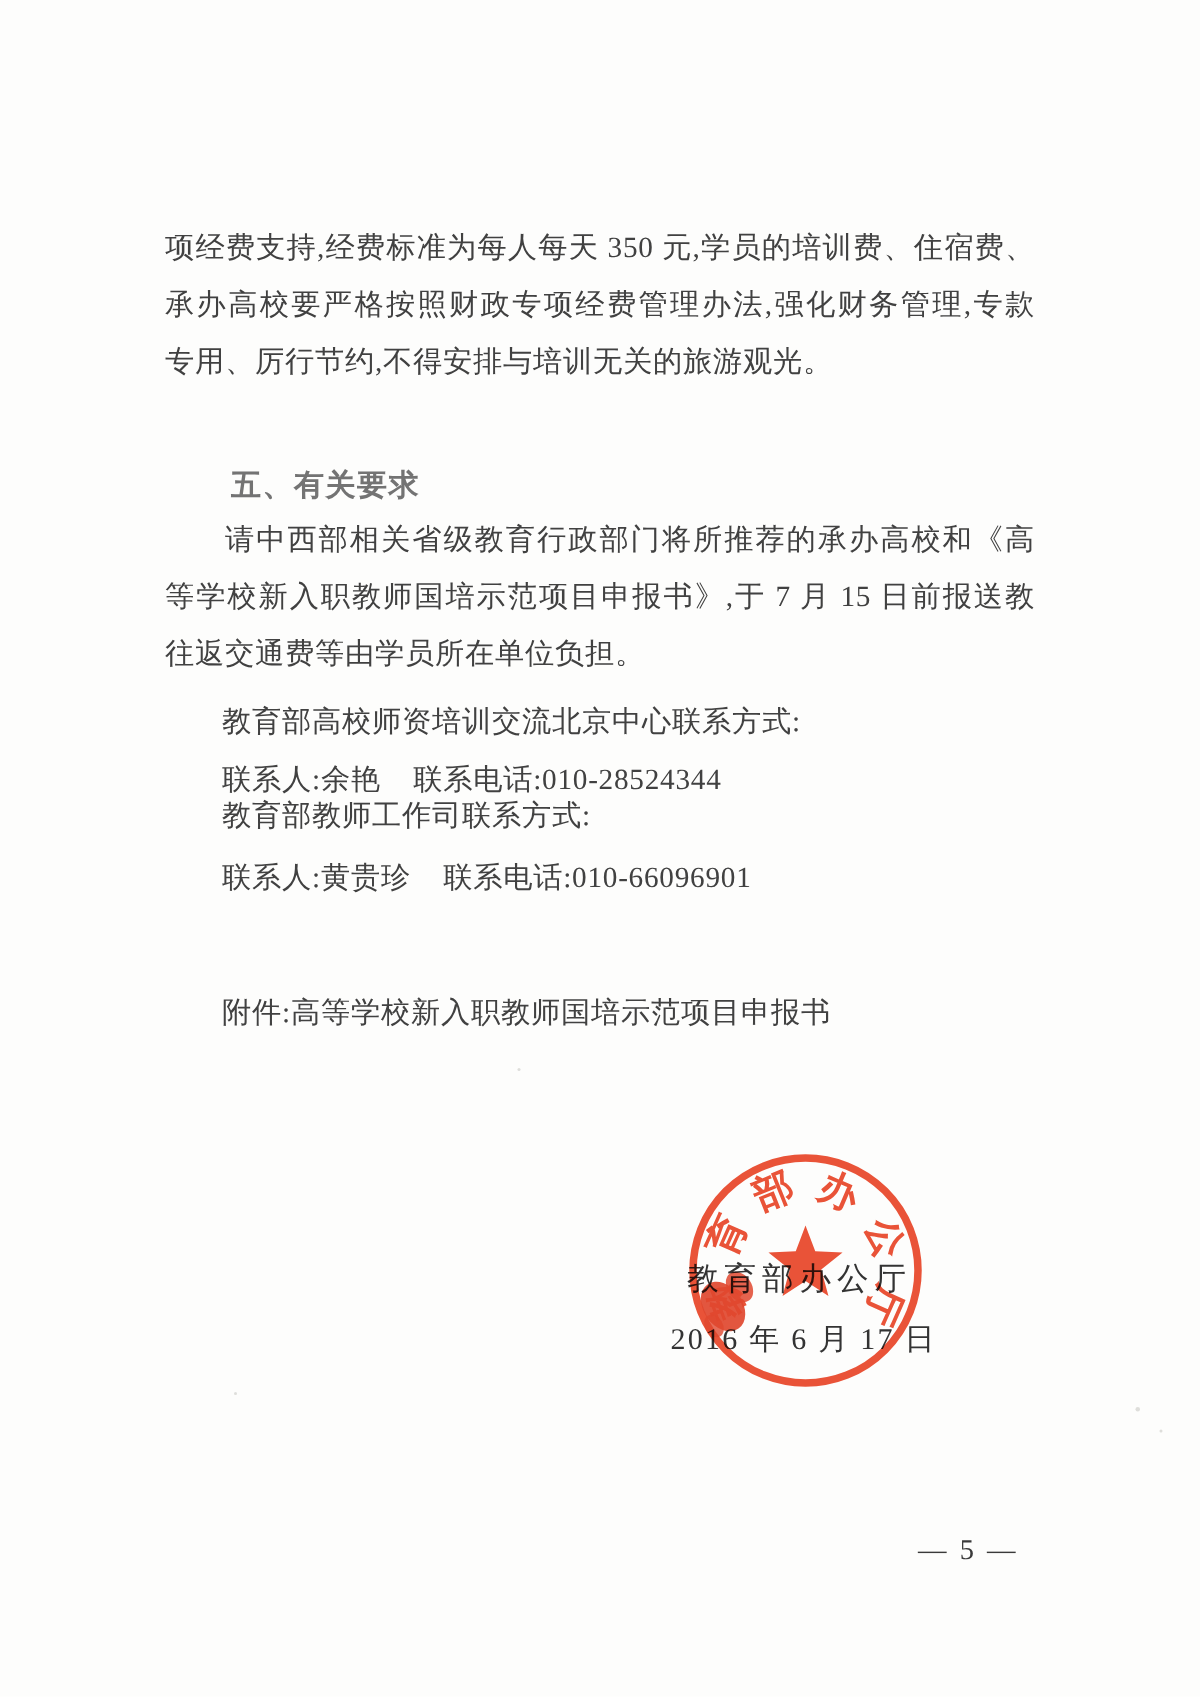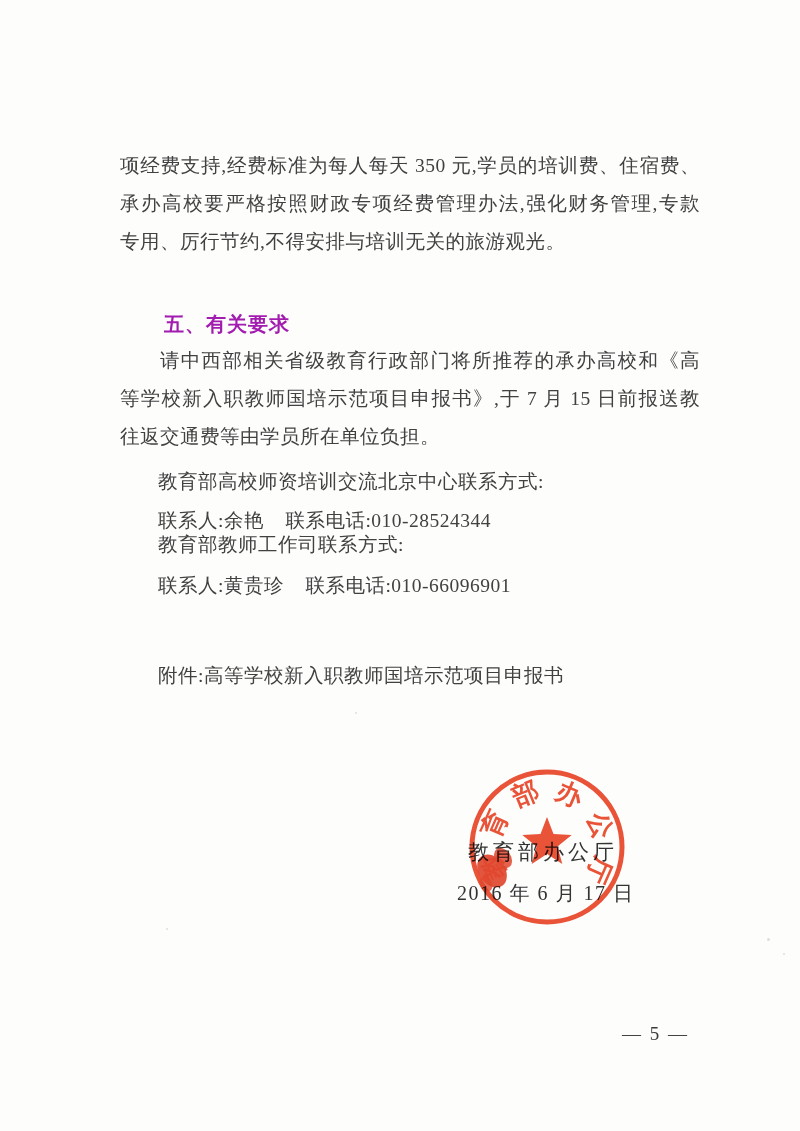--- a/index.html
+++ b/index.html
@@ -4,21 +4,21 @@
 <style>
   html, body { margin: 0; padding: 0; }
   body {
     width: 800px; height: 1131px;
     background: #fdfdfc;
     position: relative;
     overflow: hidden;
     font-family: "Liberation Serif", "DejaVu Serif", serif;
     color: #414141;
   }
-  .page { position: absolute; inset: 0; margin-left: 10px; }
+  .page { position: absolute; inset: 0; }
   .block {
     position: absolute;
     left: 110px;
     width: 580px;
   }
   .textline {
     font-size: 19.5px;
     line-height: 38px;
     white-space: pre-wrap;
     letter-spacing: 0.5px;
@@ -28,21 +28,21 @@
     text-align-last: justify;
     -moz-text-align-last: justify;
   }
   .indent { text-indent: 40px; }
   .contact { padding-left: 38px; }
   .heading {
     font-family: Liberation Sans, sans-serif;
     font-weight: 700;
     font-size: 20px;
     line-height: 38px;
-    color: #a21caf;
+    color: #737373;
     padding-left: 44px;
     letter-spacing: 1px;
   }
   .issuer-line {
     position: absolute;
     left: 458px; top: 838px;
     font-size: 21px;
     line-height: 28px;
     letter-spacing: 4px;
     color: #333;

